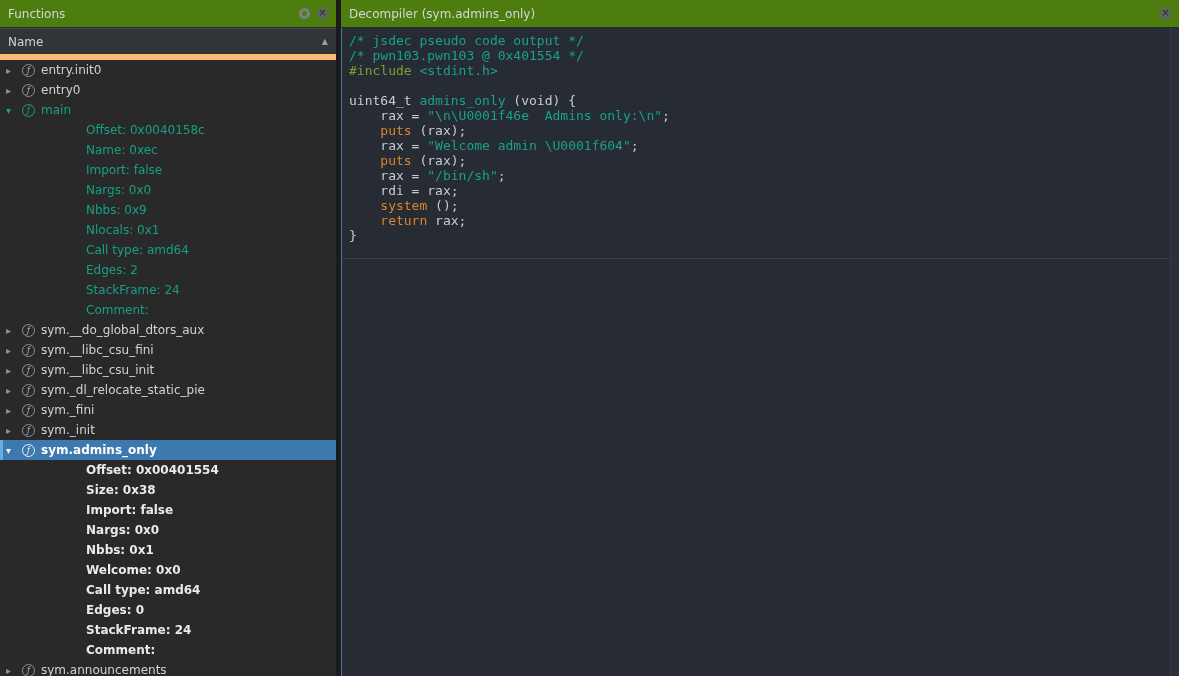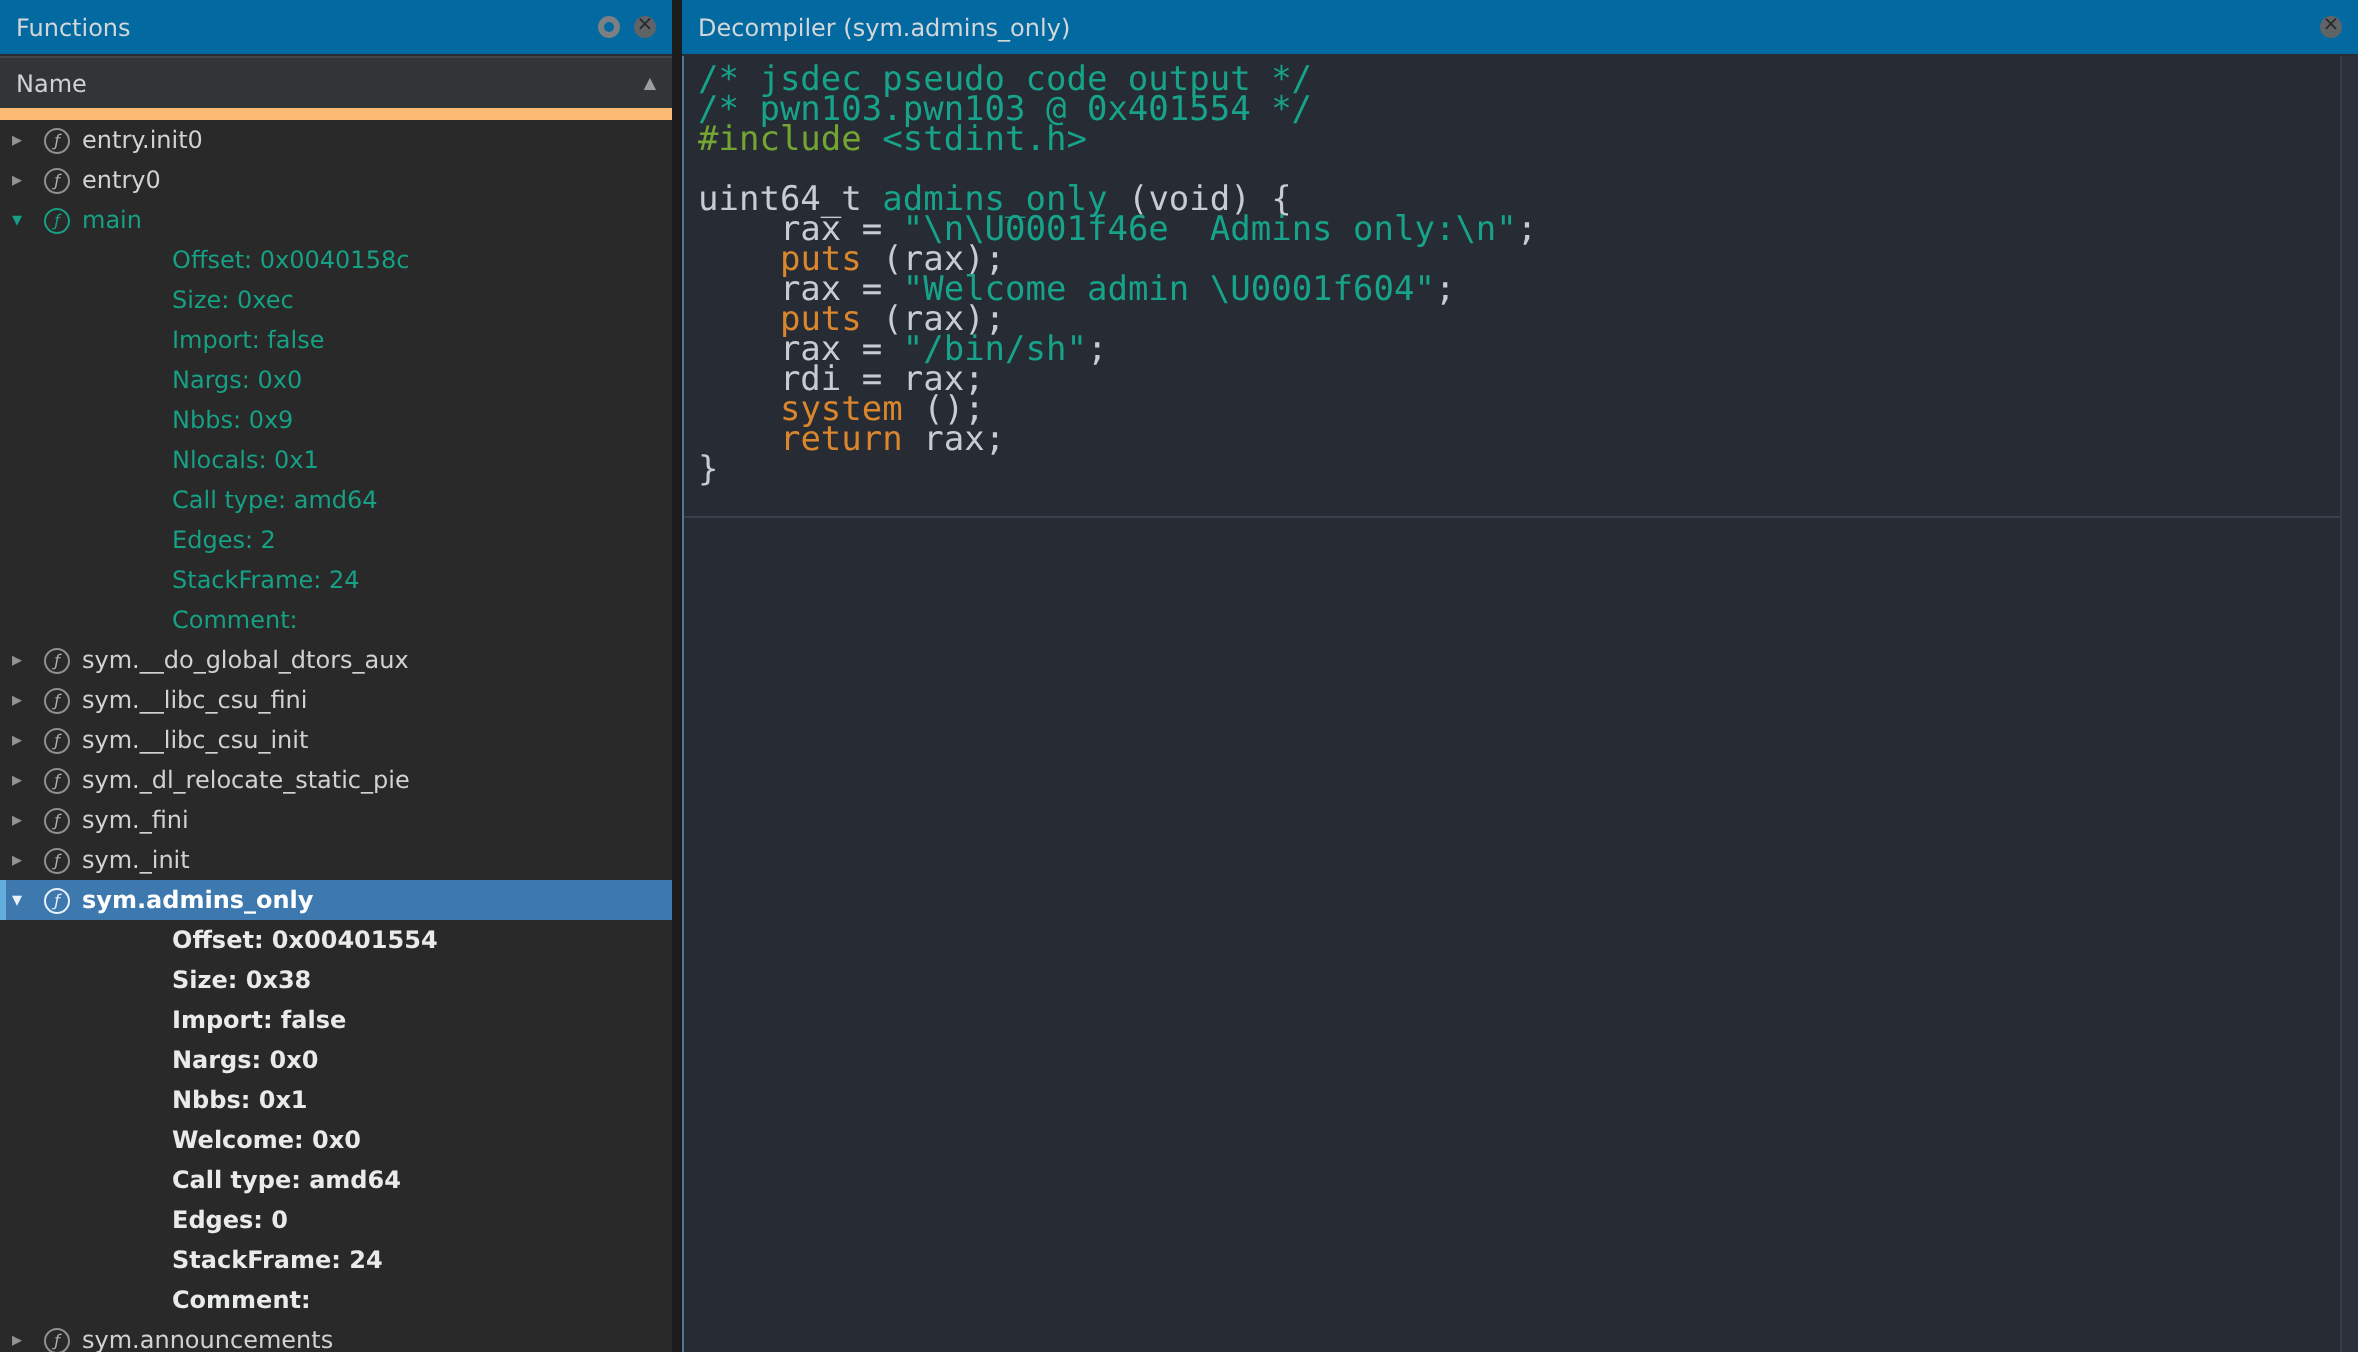--- a/index.html
+++ b/index.html
@@ -1,21 +1,21 @@
 <!DOCTYPE html>
 <html><head>
 <meta charset="utf-8">
 <style>
   html,body{margin:0;padding:0;width:1179px;height:676px;overflow:hidden;
     background:#1b1b1b;font-family:"DejaVu Sans","Liberation Sans",sans-serif;}
   #app{display:flex;width:1179px;height:676px;}
 
   
   .left-panel{flex:0 0 336px;width:336px;background:#292929;display:flex;flex-direction:column;min-width:0;}
-  .panel-titlebar{flex:0 0 27px;height:27px;background:#0369a1;border-bottom:1px solid #2b2e30;
+  .panel-titlebar{flex:0 0 27px;height:27px;background:#4d7c0f;border-bottom:1px solid #2b2e30;
     display:flex;align-items:center;padding:0 8px;color:#d4d7d9;font-size:12px;}
   .titlebar-icons{margin-left:auto;display:flex;align-items:center;}
   .tb-icon{display:inline-block;margin-left:7px;cursor:pointer;}
   .float-icon{width:5px;height:5px;border:3px solid #7c8083;border-radius:50%;}
   .close-icon{width:11px;height:11px;border-radius:50%;background:#606467;position:relative;}
   .close-icon::after{content:"×";position:absolute;left:0;top:-1px;width:11px;height:11px;
     color:#26282a;font-size:10px;line-height:11px;text-align:center;}
 
   .column-header{flex:0 0 25px;height:25px;background:#323537;border-bottom:6px solid #fdba74;
     border-top:1px solid #434649;display:flex;align-items:center;padding:0 8px;color:#cfd2d4;font-size:12px;}
@@ -37,21 +37,21 @@
   .tree-row.detail{padding-left:42px;margin-left:44px;}
   .tree-row.bold{color:#e9eaeb;font-weight:bold;}
 
   
   .splitter{flex:0 0 5px;width:5px;background:#1b1b1b;cursor:col-resize;}
 
   
   .right-panel{flex:1;display:flex;flex-direction:column;min-width:0;background:#262b34;}
   .code{flex:1;position:relative;background:#262b34;border-left:1px solid #4d7795;
     padding:5px 0 0 7px;font-family:"DejaVu Sans Mono","Liberation Mono",monospace;
-    font-size:17px;line-height:15px;overflow:hidden;}
+    font-size:13px;line-height:15px;overflow:hidden;}
   .code-line{white-space:pre;height:15px;}
   .tok-plain{color:#c7ccd1;}
   .tok-comment{color:#17a389;}
   .tok-string{color:#17a389;}
   .tok-fname{color:#17a389;}
   .tok-include{color:#74a532;}
   .tok-call{color:#d9862c;}
   .tok-kw{color:#d9862c;}
   .code-separator{position:absolute;left:0;right:0;top:230px;height:1px;background:#39404c;}
   .code-scrollbar{position:absolute;right:0;top:0;bottom:0;width:8px;background:#2b303a;
@@ -87,21 +87,21 @@
         </div>
         <div class="tree-row teal">
           <span class="arrow">▾</span>
           <span class="fn-icon">ƒ</span>
           <span>main</span>
         </div>
         <div class="tree-row teal detail">
           <span>Offset: 0x0040158c</span>
         </div>
         <div class="tree-row teal detail">
-          <span>Size: 0xec</span>
+          <span>Name: 0xec</span>
         </div>
         <div class="tree-row teal detail">
           <span>Import: false</span>
         </div>
         <div class="tree-row teal detail">
           <span>Nargs: 0x0</span>
         </div>
         <div class="tree-row teal detail">
           <span>Nbbs: 0x9</span>
         </div>

